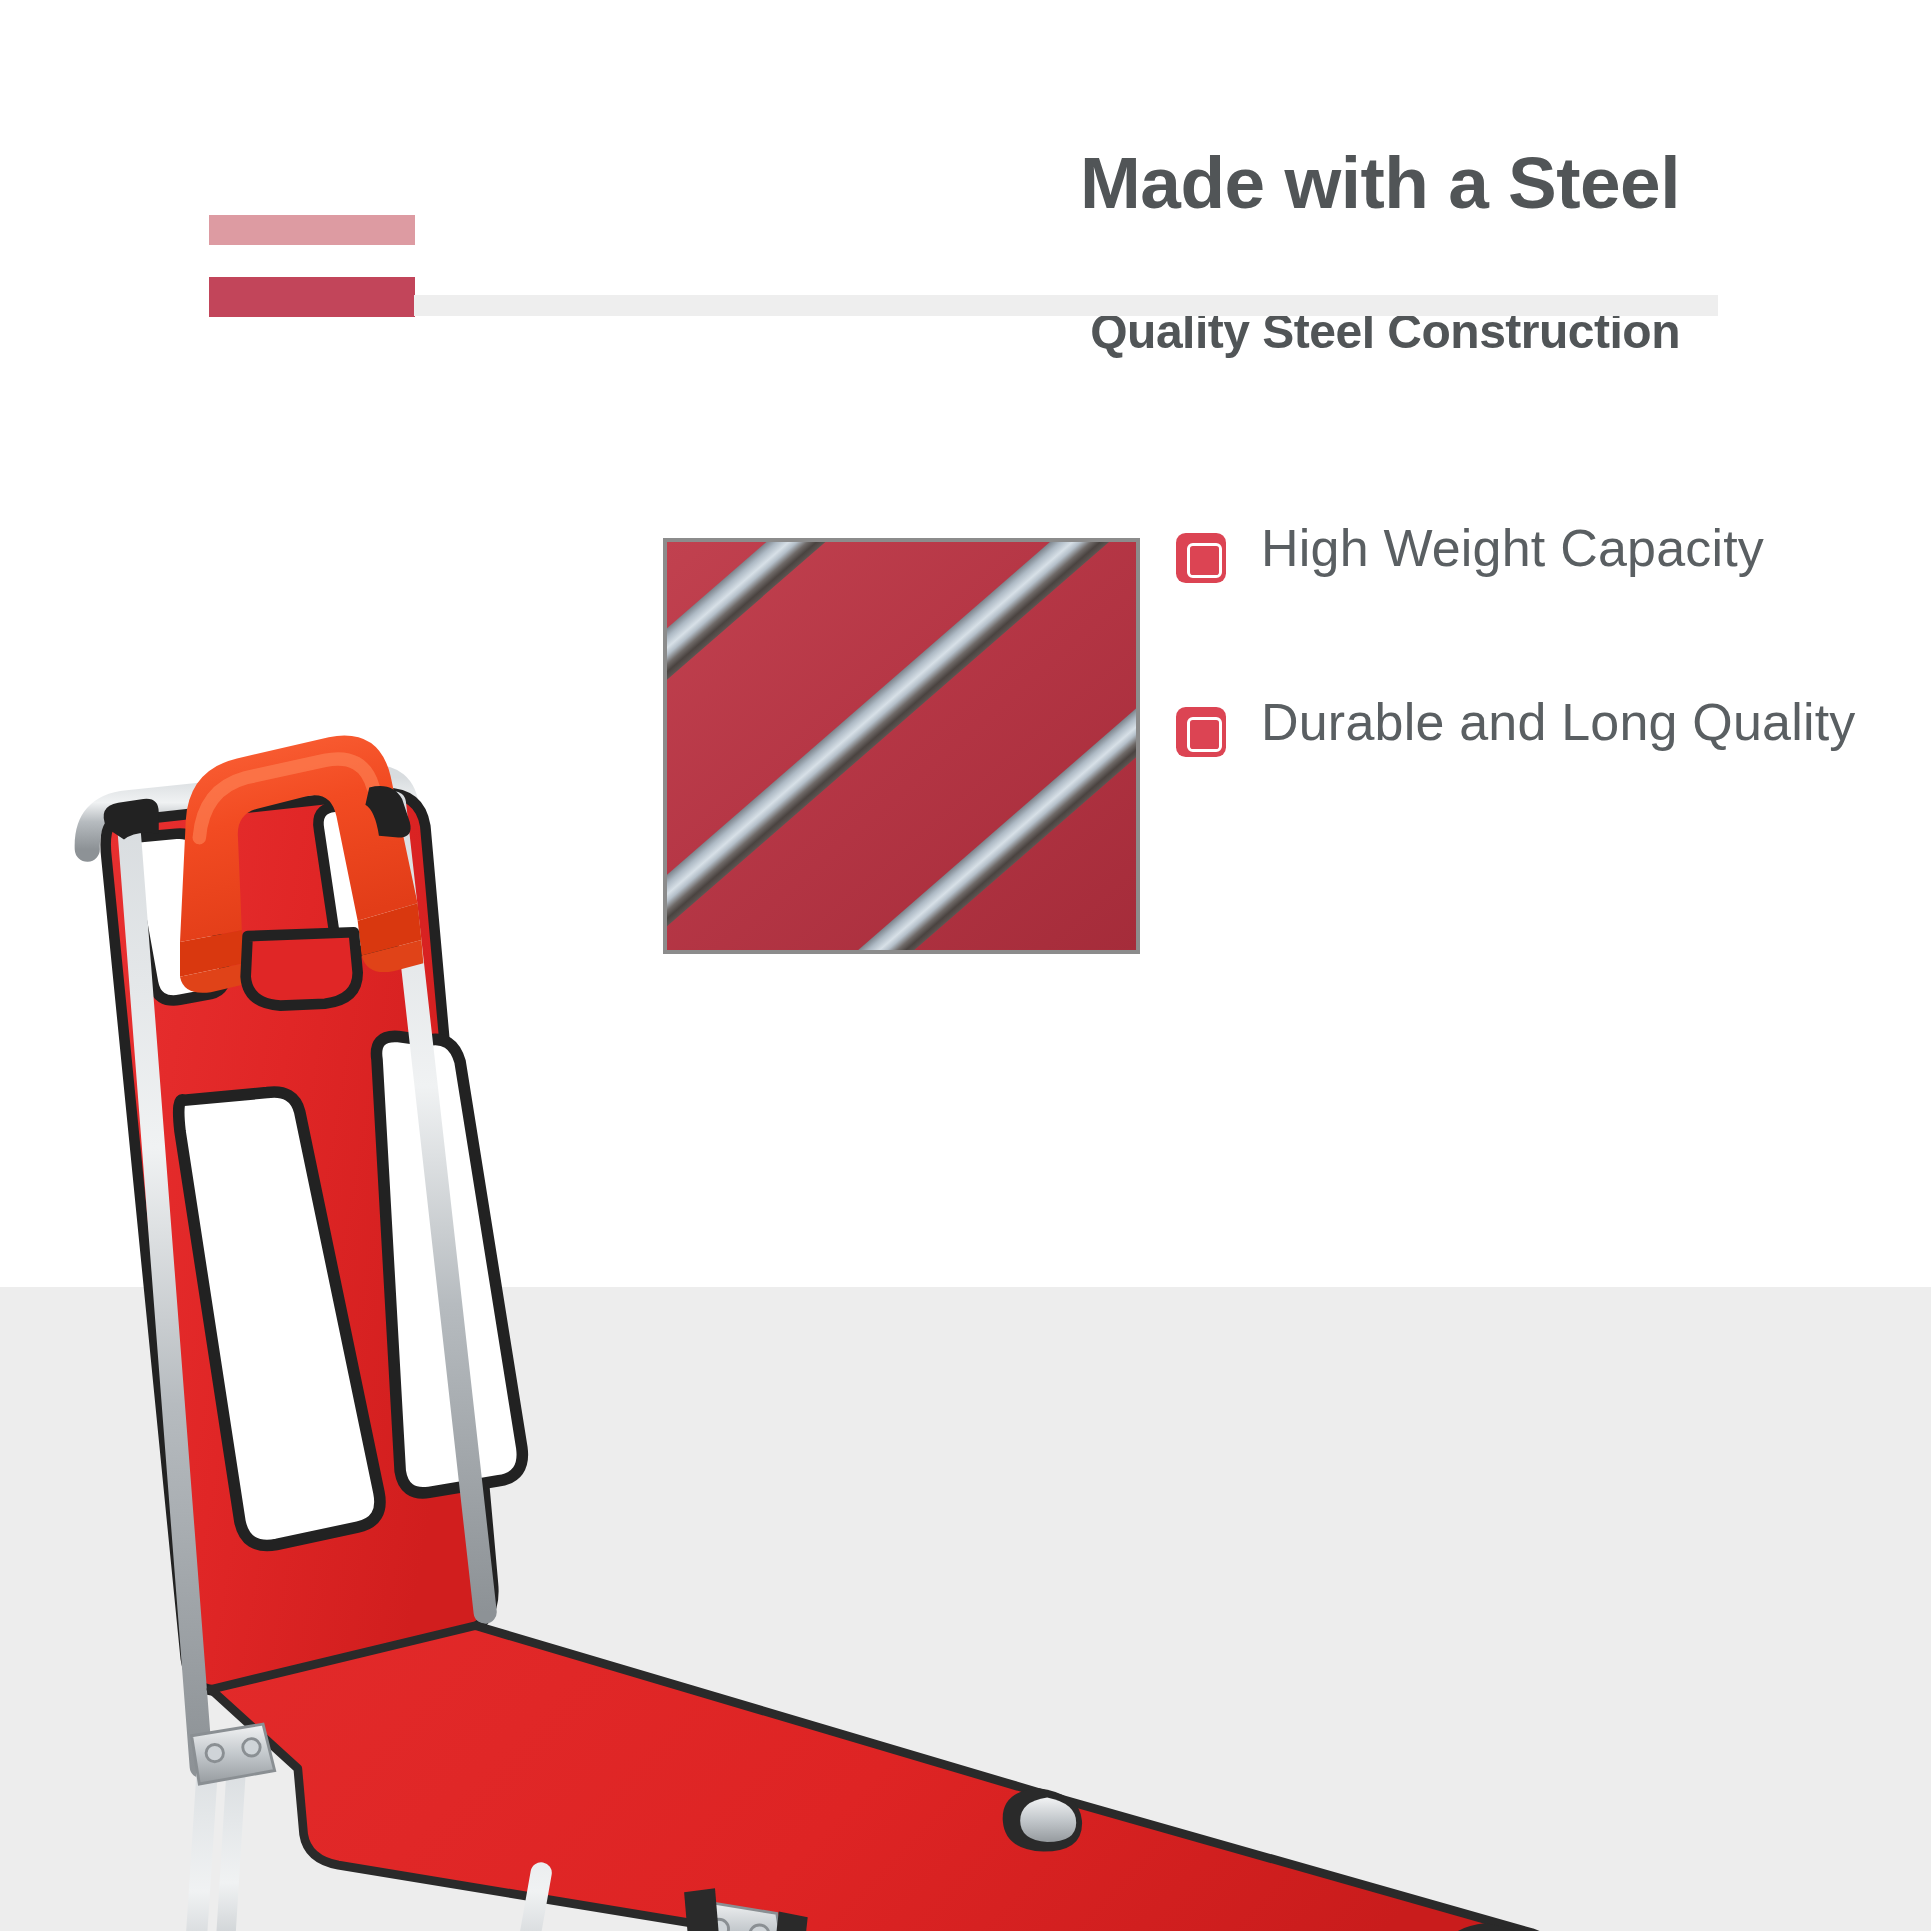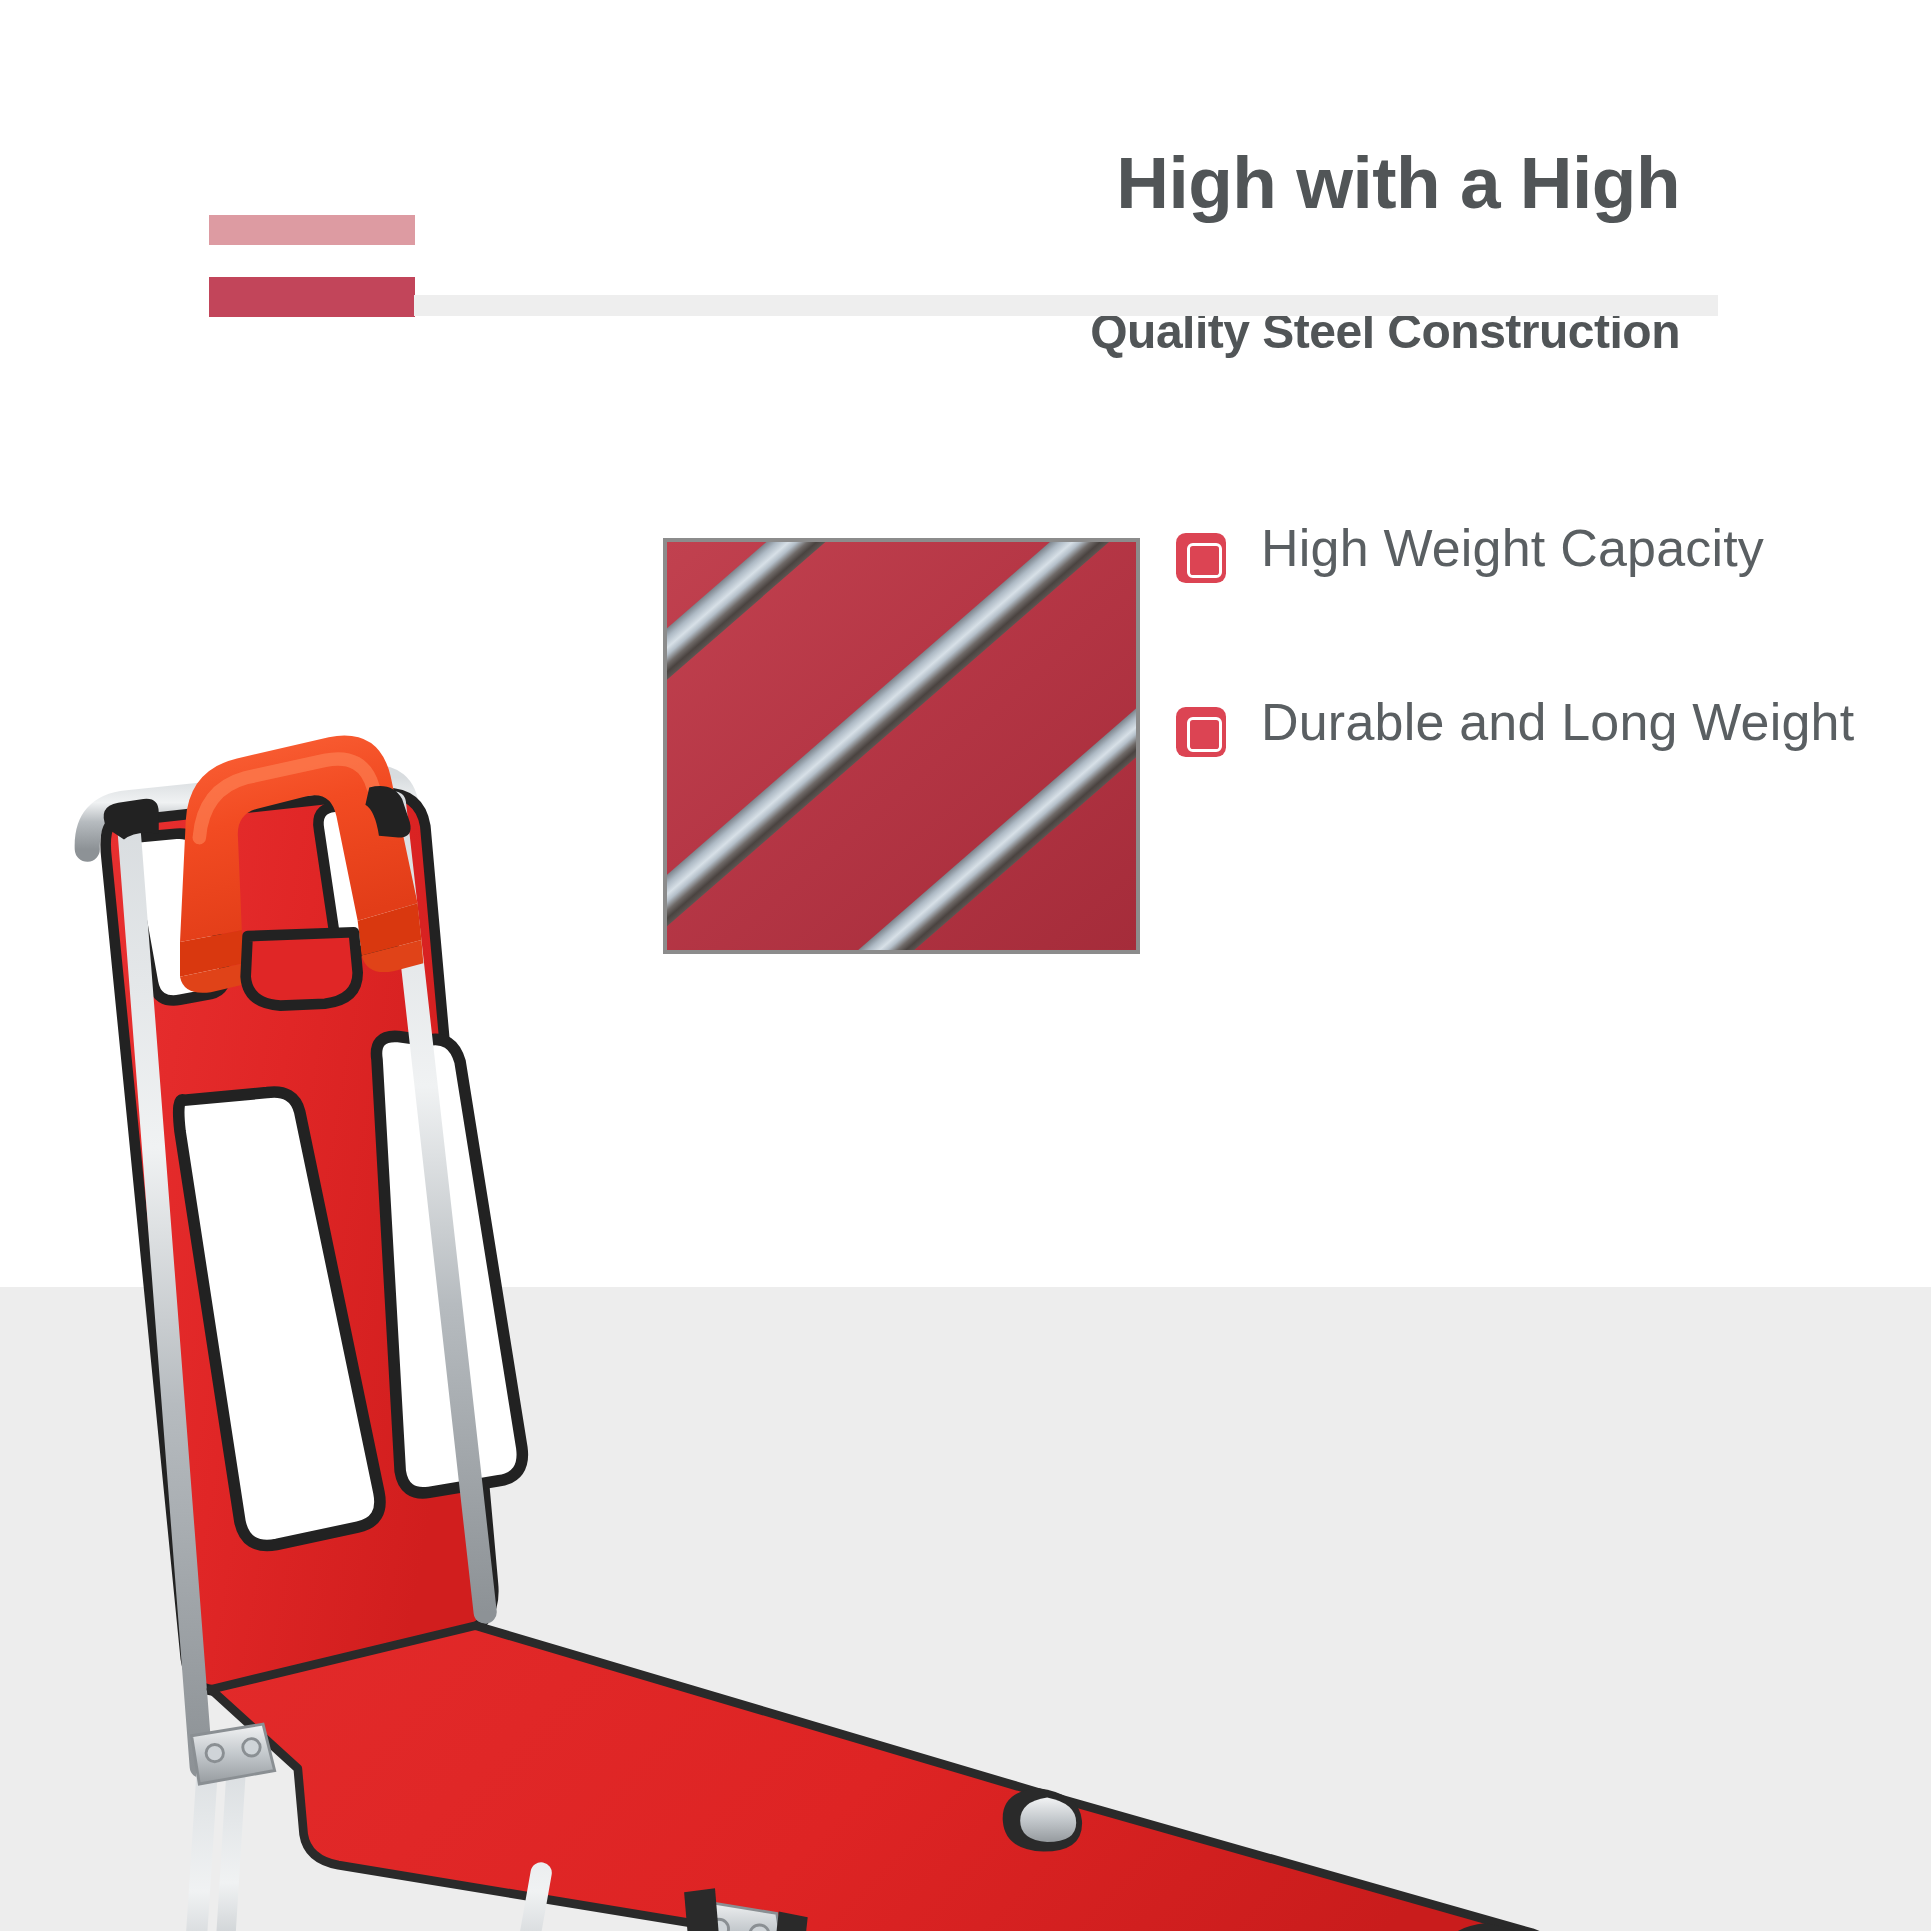--- a/index.html
+++ b/index.html
@@ -114,36 +114,36 @@
 </style>
 </head>
 <body>
 
 <div id="page">
 
   <div class="bg-lower"></div>
 
   <div class="header">
     <div class="title-block">
-      <span class="title-line l1">High with a High</span>
+      <span class="title-line l1">Made with a Steel</span>
       <span class="title-line l2">Quality Steel Construction</span>
     </div>
     <div class="deco-bar-light"></div>
     <div class="deco-bar-dark"></div>
     <div class="deco-rule"></div>
   </div>
 
   <div class="features">
     <div class="feature-row">
       <span class="feature-icon"></span>
       <span class="feature-label">High Weight Capacity</span>
     </div>
     <div class="feature-row">
       <span class="feature-icon"></span>
-      <span class="feature-label">Durable and Long Weight</span>
+      <span class="feature-label">Durable and Long Quality</span>
     </div>
   </div>
 
   <div class="inset">
     <svg class="inset-canvas" viewBox="0 0 484 421" preserveAspectRatio="none">
       <defs>
         <linearGradient id="fab" x1="0" y1="0" x2="1" y2="1">
           <stop offset="0%" stop-color="#c1414f"></stop>
           <stop offset="45%" stop-color="#b53645"></stop>
           <stop offset="100%" stop-color="#a52c3a"></stop>

